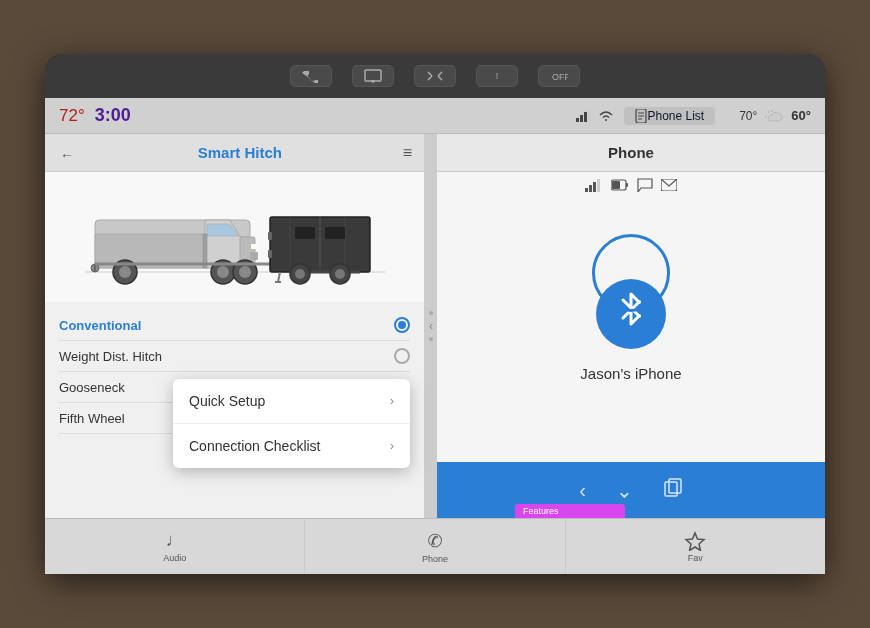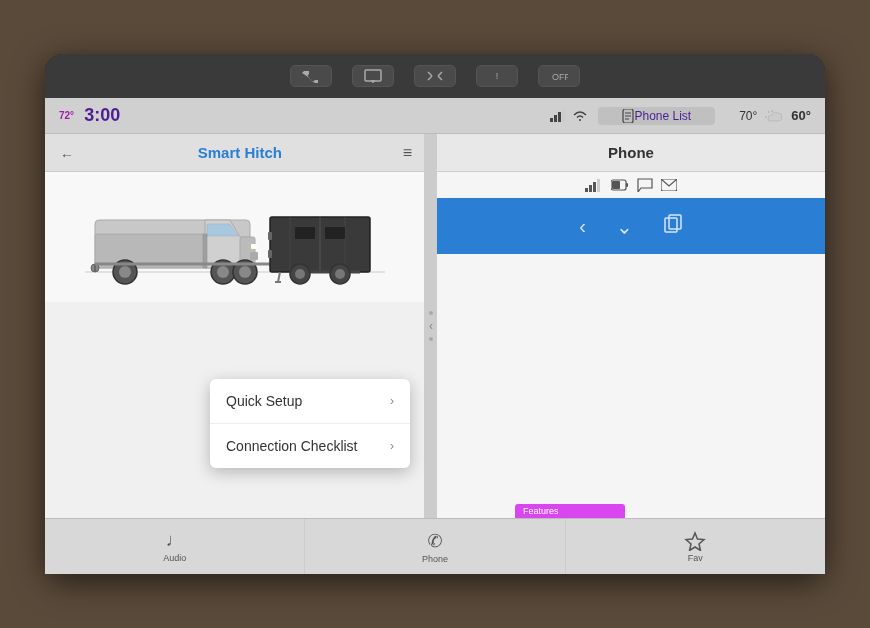--- a/index.html
+++ b/index.html
@@ -62,44 +62,44 @@
     .status-bar {
       height: 36px;
       background: #d0d0d0;
       display: flex;
       align-items: center;
       padding: 0 14px;
       gap: 10px;
       border-bottom: 1px solid #bbb;
     }
     .status-temp {
-      font-size: 10px;
-      color: #a21caf;
-      font-weight: bold;
+      font-size: 17px;
+      color: #b91c1c;
+      font-weight: normal;
     }
     .status-time {
       font-size: 18px;
       font-weight: bold;
       color: #4c1d95;
       margin-right: auto;
     }
     .status-icons {
       display: flex;
       align-items: center;
       gap: 6px;
       font-size: 11px;
       color: #444;
     }
     .phone-list-btn {
       display: flex;
       align-items: center;
       font-size: 12px;
-      color: #4c1d95;
+      color: #0f172a;
       background: #c0c0c0;
-      padding: 2px 24px;
+      padding: 2px 11px;
       border-radius: 4px;
     }
     .status-right {
       display: flex;
       align-items: center;
       gap: 8px;
       font-size: 12px;
       color: #333;
       margin-left: 14px;
     }
@@ -203,21 +203,21 @@
     }
 
     
     .dropdown-menu {
       position: absolute;
       right: 14px;
       bottom: 50px;
       background: white;
       border-radius: 6px;
       box-shadow: 0 4px 16px rgba(0,0,0,0.25);
-      width: 200px;
+      width: 237px;
       z-index: 10;
       overflow: hidden;
     }
     .dropdown-item {
       display: flex;
       align-items: center;
       justify-content: space-between;
       padding: 14px 16px;
       font-size: 14px;
       color: #333;
@@ -498,20 +498,38 @@
             <circle cx="225" cy="92" r="10" fill="#444" stroke="#333" stroke-width="1.5"></circle>
             <circle cx="225" cy="92" r="5" fill="#777"></circle>
             <circle cx="265" cy="92" r="10" fill="#444" stroke="#333" stroke-width="1.5"></circle>
             <circle cx="265" cy="92" r="5" fill="#777"></circle>
 
             <line x1="205" y1="90" x2="203" y2="100" stroke="#777" stroke-width="2"></line>
             <line x1="200" y1="100" x2="206" y2="100" stroke="#777" stroke-width="2"></line>
           </svg>
         </div>
 
+        <div class="hitch-options">
+          <div class="hitch-option active">
+            <span>Conventional</span>
+            <div class="radio-btn filled"></div>
+          </div>
+          <div class="hitch-option">
+            <span>Weight Dist. Hitch</span>
+            <div class="radio-btn empty"></div>
+          </div>
+          <div class="hitch-option">
+            <span>Gooseneck</span>
+            <div class="radio-btn empty"></div>
+          </div>
+          <div class="hitch-option">
+            <span>Fifth Wheel</span>
+            <div class="radio-btn empty"></div>
+          </div>
+        </div>
 
         <div class="dropdown-menu">
           <div class="dropdown-item">
             <span>Quick Setup</span>
             <span class="chevron-right">›</span>
           </div>
           <div class="dropdown-item">
             <span>Connection Checklist</span>
             <span class="chevron-right">›</span>
           </div>
@@ -547,20 +565,34 @@
           <svg width="16" height="14" viewBox="0 0 16 14">
             <path d="M1 1 L15 1 L15 10 L4 10 L1 14 L1 1Z" fill="none" stroke="#555" stroke-width="1.2"></path>
           </svg>
 
           <svg width="16" height="12" viewBox="0 0 16 12">
             <rect x="0" y="0" width="16" height="12" rx="2" fill="none" stroke="#555" stroke-width="1.2"></rect>
             <path d="M0 0 L8 7 L16 0" fill="none" stroke="#555" stroke-width="1.2"></path>
           </svg>
         </div>
 
+        <div class="bluetooth-area">
+          <div class="bluetooth-icon">
+
+            <svg width="36" height="48" viewBox="0 0 36 48">
+              <path d="M10 10 L26 26 L18 34 L18 4 L26 12 L10 28" stroke="white" stroke-width="3" fill="none" stroke-linecap="round" stroke-linejoin="round"></path>
+              <circle cx="26" cy="12" r="2" fill="white"></circle>
+              <circle cx="26" cy="26" r="2" fill="white"></circle>
+            </svg>
+          </div>
+
+          <div style="width:78px; height:78px; border-radius:50%; border:3px solid #2a7fd4; display:flex; align-items:center; justify-content:center; position:absolute; top:calc(50% - 80px);">
+          </div>
+          <span class="device-name">Jason's iPhone</span>
+        </div>
 
         <div class="right-bottom-nav">
           <div class="right-nav-btn">‹</div>
           <div class="right-nav-btn" style="transform:rotate(180deg);">⌃</div>
           <div class="right-nav-btn">
             <svg width="20" height="20" viewBox="0 0 20 20">
               <rect x="2" y="4" width="12" height="14" rx="1" fill="none" stroke="white" stroke-width="1.5"></rect>
               <rect x="6" y="1" width="12" height="14" rx="1" fill="none" stroke="white" stroke-width="1.5"></rect>
             </svg>
           </div>

